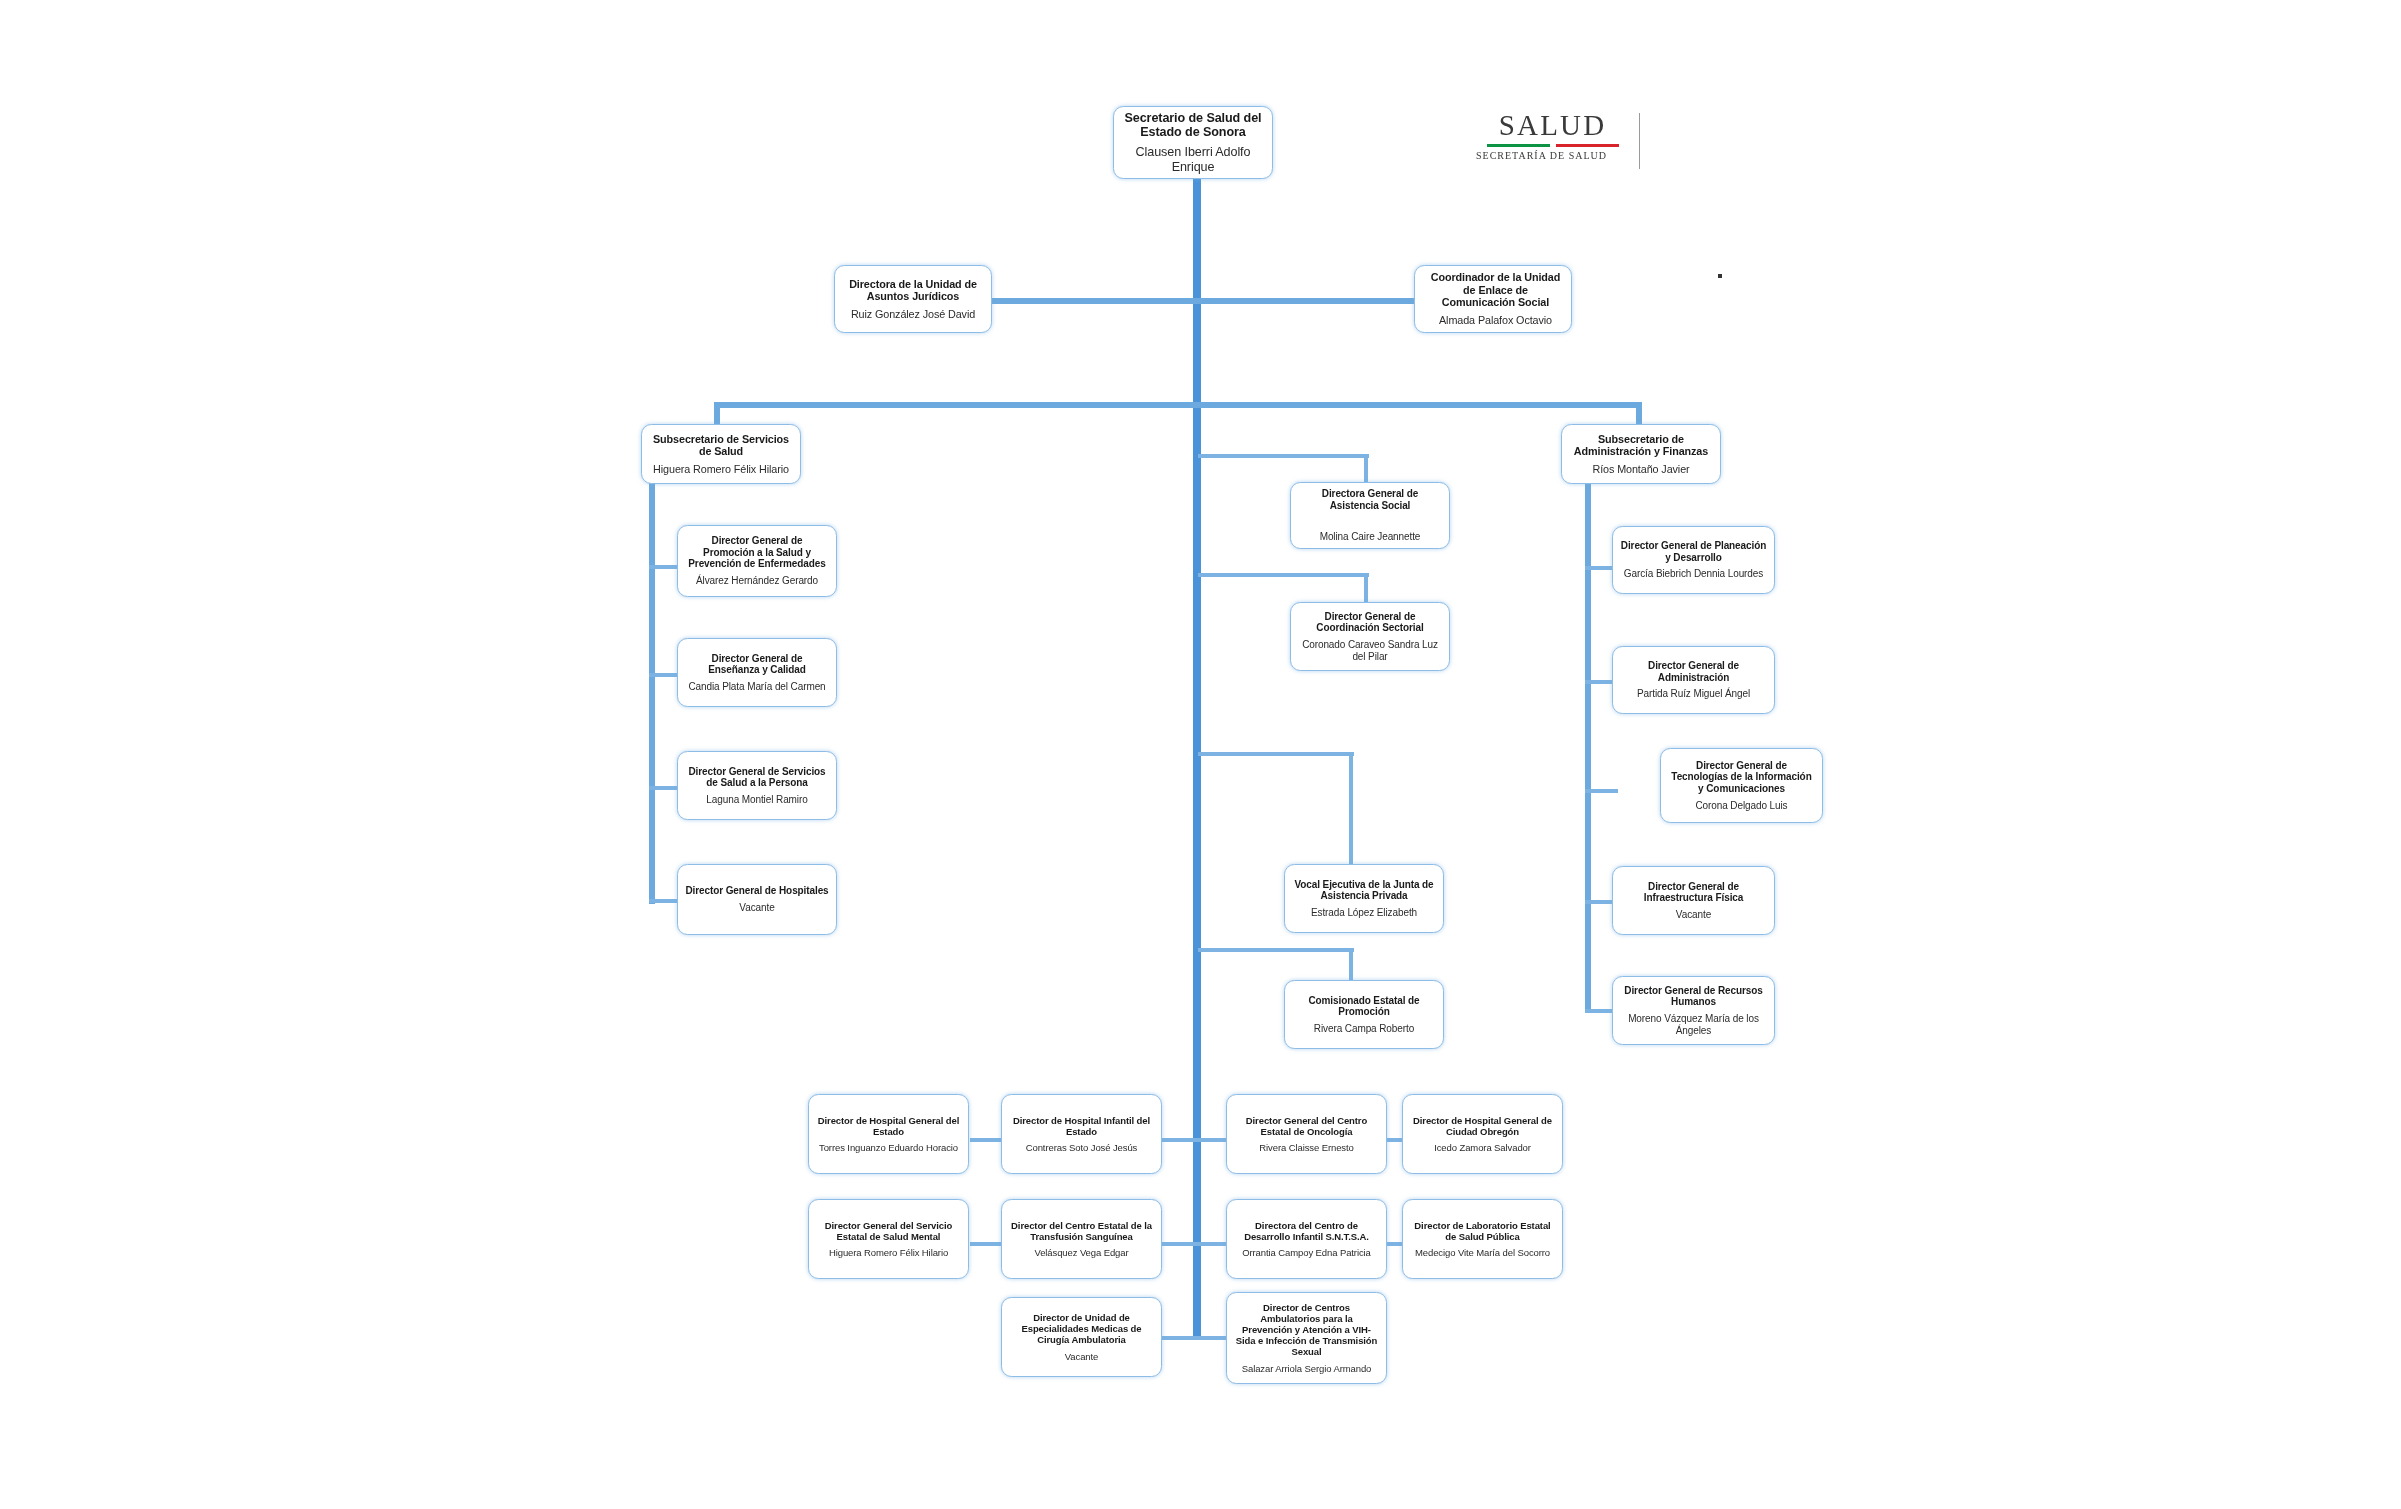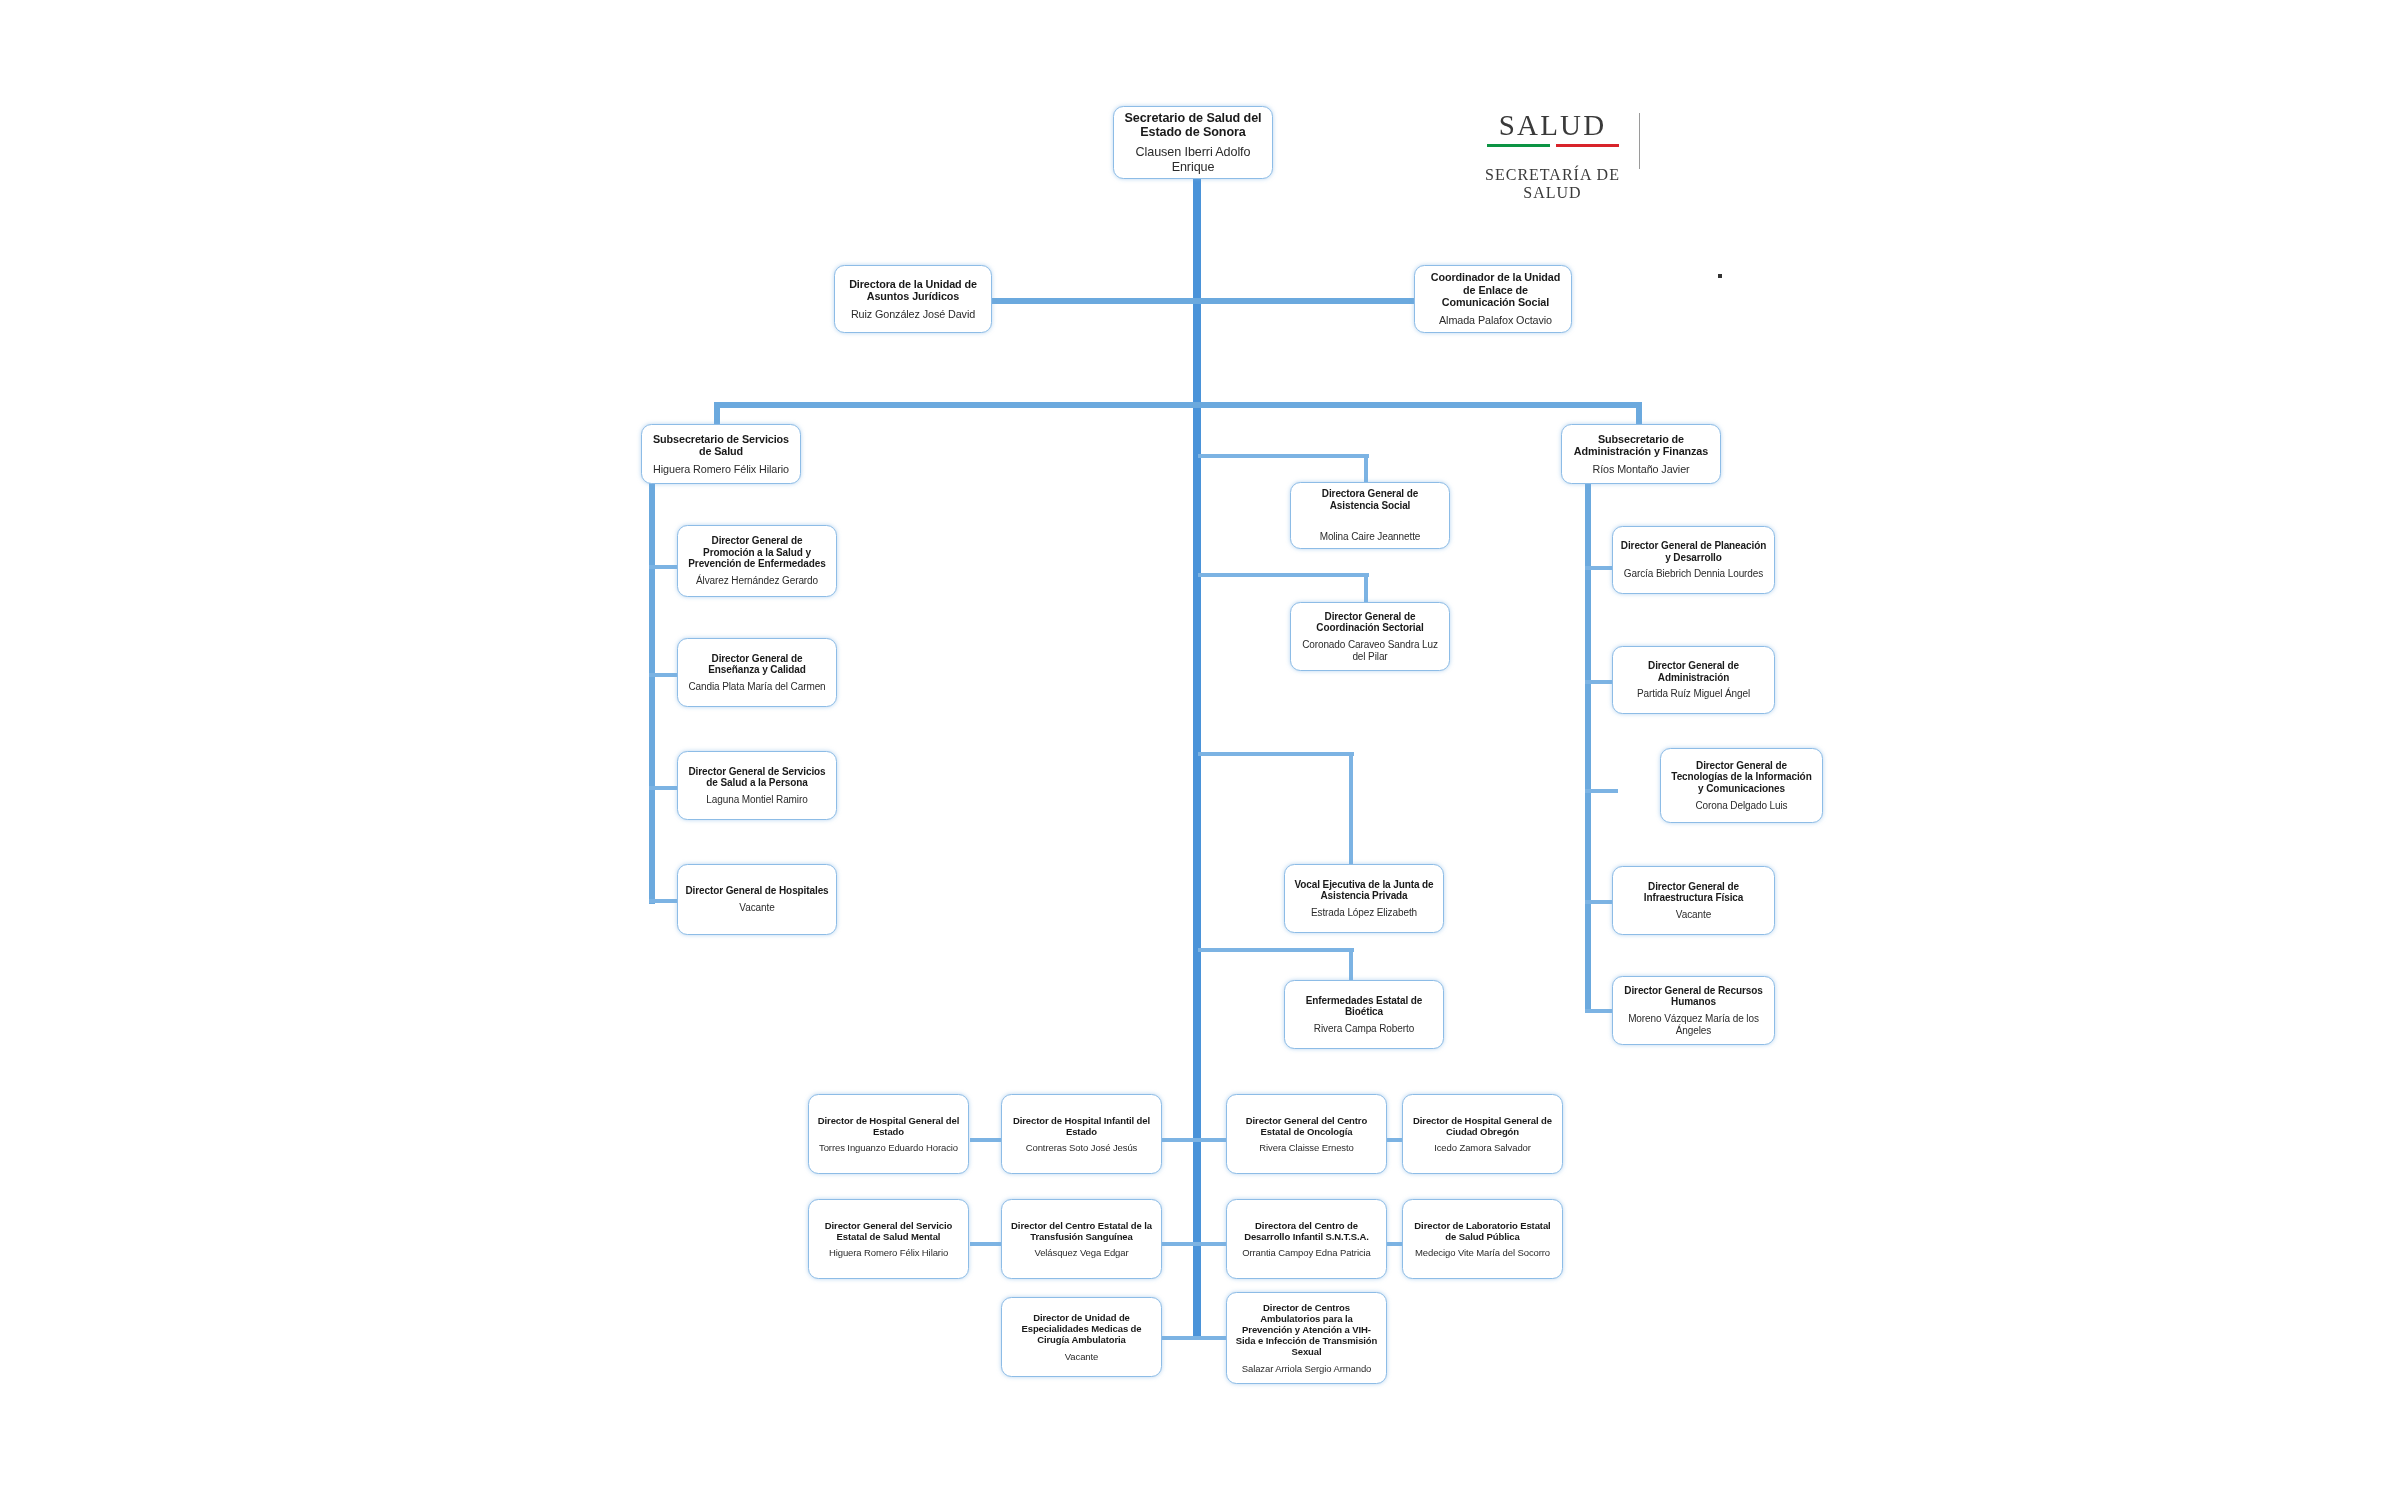--- a/index.html
+++ b/index.html
@@ -86,25 +86,24 @@
   #salud-logo .logo-bars {
     display: flex;
     width: 132px;
     height: 2.6px;
     margin: 4.3px auto 0 auto;
   }
   #salud-logo .bar-green { flex: 1; background: #0C9444; margin-right: 6px; }
   #salud-logo .bar-red   { flex: 1; background: #D8232A; }
   #salud-logo .logo-sub {
     font-family: "Liberation Serif", serif;
-    font-size: 16px;
+    font-size: 10px;
     letter-spacing: 1px;
     color: #3A3A3A;
-    text-align: center;
-    margin-top: 19px;
+    margin-top: 3px;
   }
   #salud-logo .logo-divider {
     position: absolute;
     right: -10.4px;
     top: 1.7px;
     width: 0.9px;
     height: 56px;
     background: #9A9A9A;
   }
   #stray-dot {
@@ -219,21 +218,21 @@
     <div class="title">Director General de Coordinación Sectorial</div>
     <div class="person">Coronado Caraveo Sandra Luz del Pilar</div>
   </div>
 
   <div class="node sz-sm" style="left:1284px; top:864px; width:160px; height:69px;">
     <div class="title">Vocal Ejecutiva de la Junta de Asistencia Privada</div>
     <div class="person">Estrada López Elizabeth</div>
   </div>
 
   <div class="node sz-sm" style="left:1284px; top:980px; width:160px; height:69px;">
-    <div class="title">Enfermedades Estatal de Bioética</div>
+    <div class="title">Comisionado Estatal de Promoción</div>
     <div class="person">Rivera Campa Roberto</div>
   </div>
 
   <div class="node sz-sm" style="left:1612px; top:526px; width:163px; height:68px;">
     <div class="title">Director General de Planeación y  Desarrollo</div>
     <div class="person">García Biebrich Dennia Lourdes</div>
   </div>
 
   <div class="node sz-sm" style="left:1612px; top:646px; width:163px; height:68px;">
     <div class="title">Director General de Administración</div>

